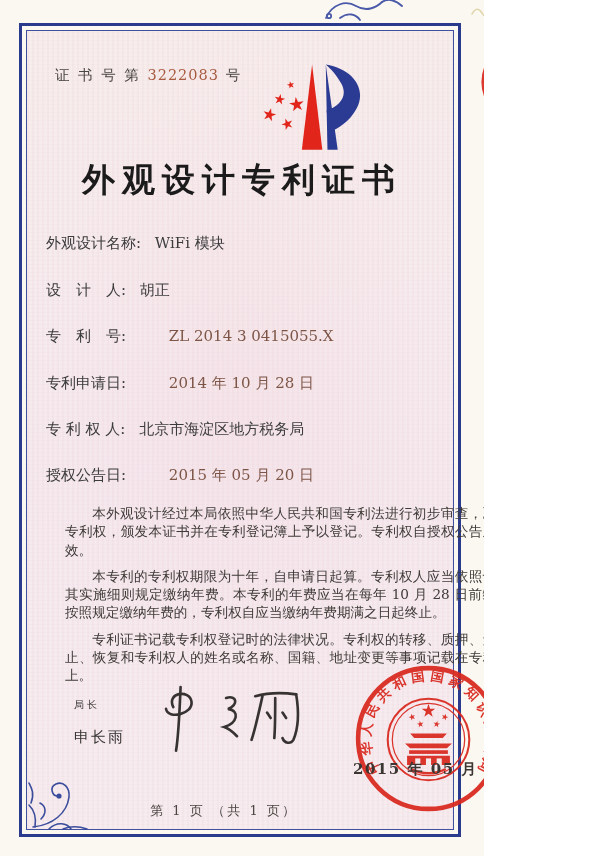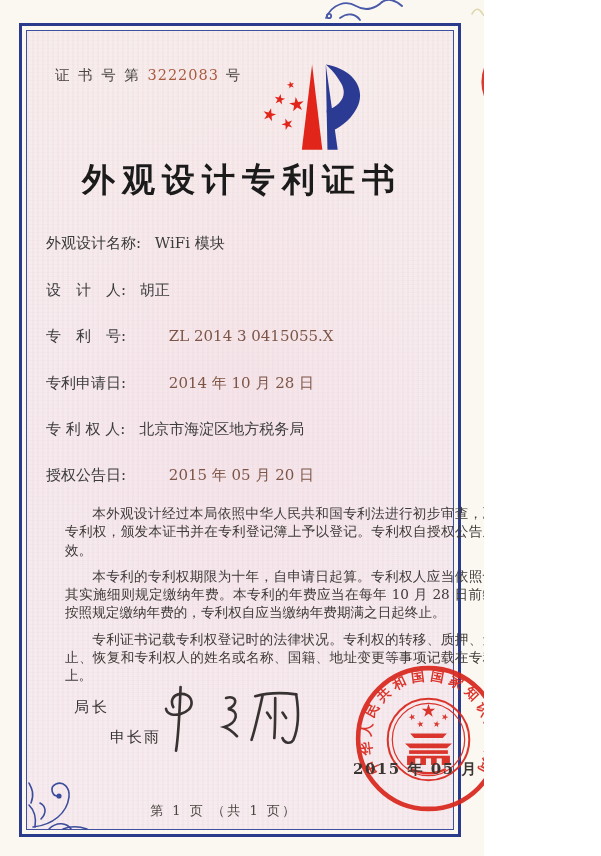--- a/index.html
+++ b/index.html
@@ -19,22 +19,22 @@
   .logo{position:absolute;left:237px;top:56px;width:128px;height:104px;}
   .title{position:absolute;left:0;right:0;top:158px;text-align:center;font-size:33px;
          font-weight:bold;letter-spacing:7px;color:#1b1b1b;}
   .field{position:absolute;left:46px;font-size:15px;color:#3c3c3c;white-space:nowrap;}
   .field .lab{color:#3b3b3b;}
   .field .val{margin-left:9px;}
   .val-brown .val{color:#7d5546;margin-left:38px;}
   .body-text{position:absolute;left:57px;top:496px;width:489px;font-size:13.6px;
              line-height:18.3px;text-align:justify;color:#3e3a37;}
   .body-text p{margin:8px;text-indent:2em;}
-  .signer-title{position:absolute;left:74px;top:698px;font-size:15px;letter-spacing:3px;color:#353330;}
-  .signer-name{position:absolute;left:74px;top:728px;font-size:15px;letter-spacing:2px;color:#353330;margin-left:36px;}
+  .signer-title{position:absolute;left:74px;top:698px;font-size:10px;letter-spacing:3px;color:#353330;}
+  .signer-name{position:absolute;left:74px;top:728px;font-size:15px;letter-spacing:2px;color:#353330;}
   .sig{position:absolute;left:146px;top:678px;width:182px;height:80px;}
   .tax-stamp{position:absolute;left:477px;top:38px;width:88px;height:88px;opacity:.92;}
   .sipo-seal{position:absolute;left:352px;top:662px;width:153px;height:153px;opacity:.93;}
   .seal-date{position:absolute;left:353px;top:760px;width:196px;font-size:15px;font-weight:bold;
              letter-spacing:1.5px;color:#3c3632;white-space:nowrap;}
   .footer{position:absolute;left:0;right:0;top:802px;text-align:center;font-size:13px;
           letter-spacing:2.5px;color:#4c4643;transform:translateX(-18px);}
   .corner-orn{position:absolute;width:64px;height:64px;}
   .orn-bl{left:27px;top:769px;}
   .orn-br{left:510px;top:769px;transform:scaleX(-1);}

